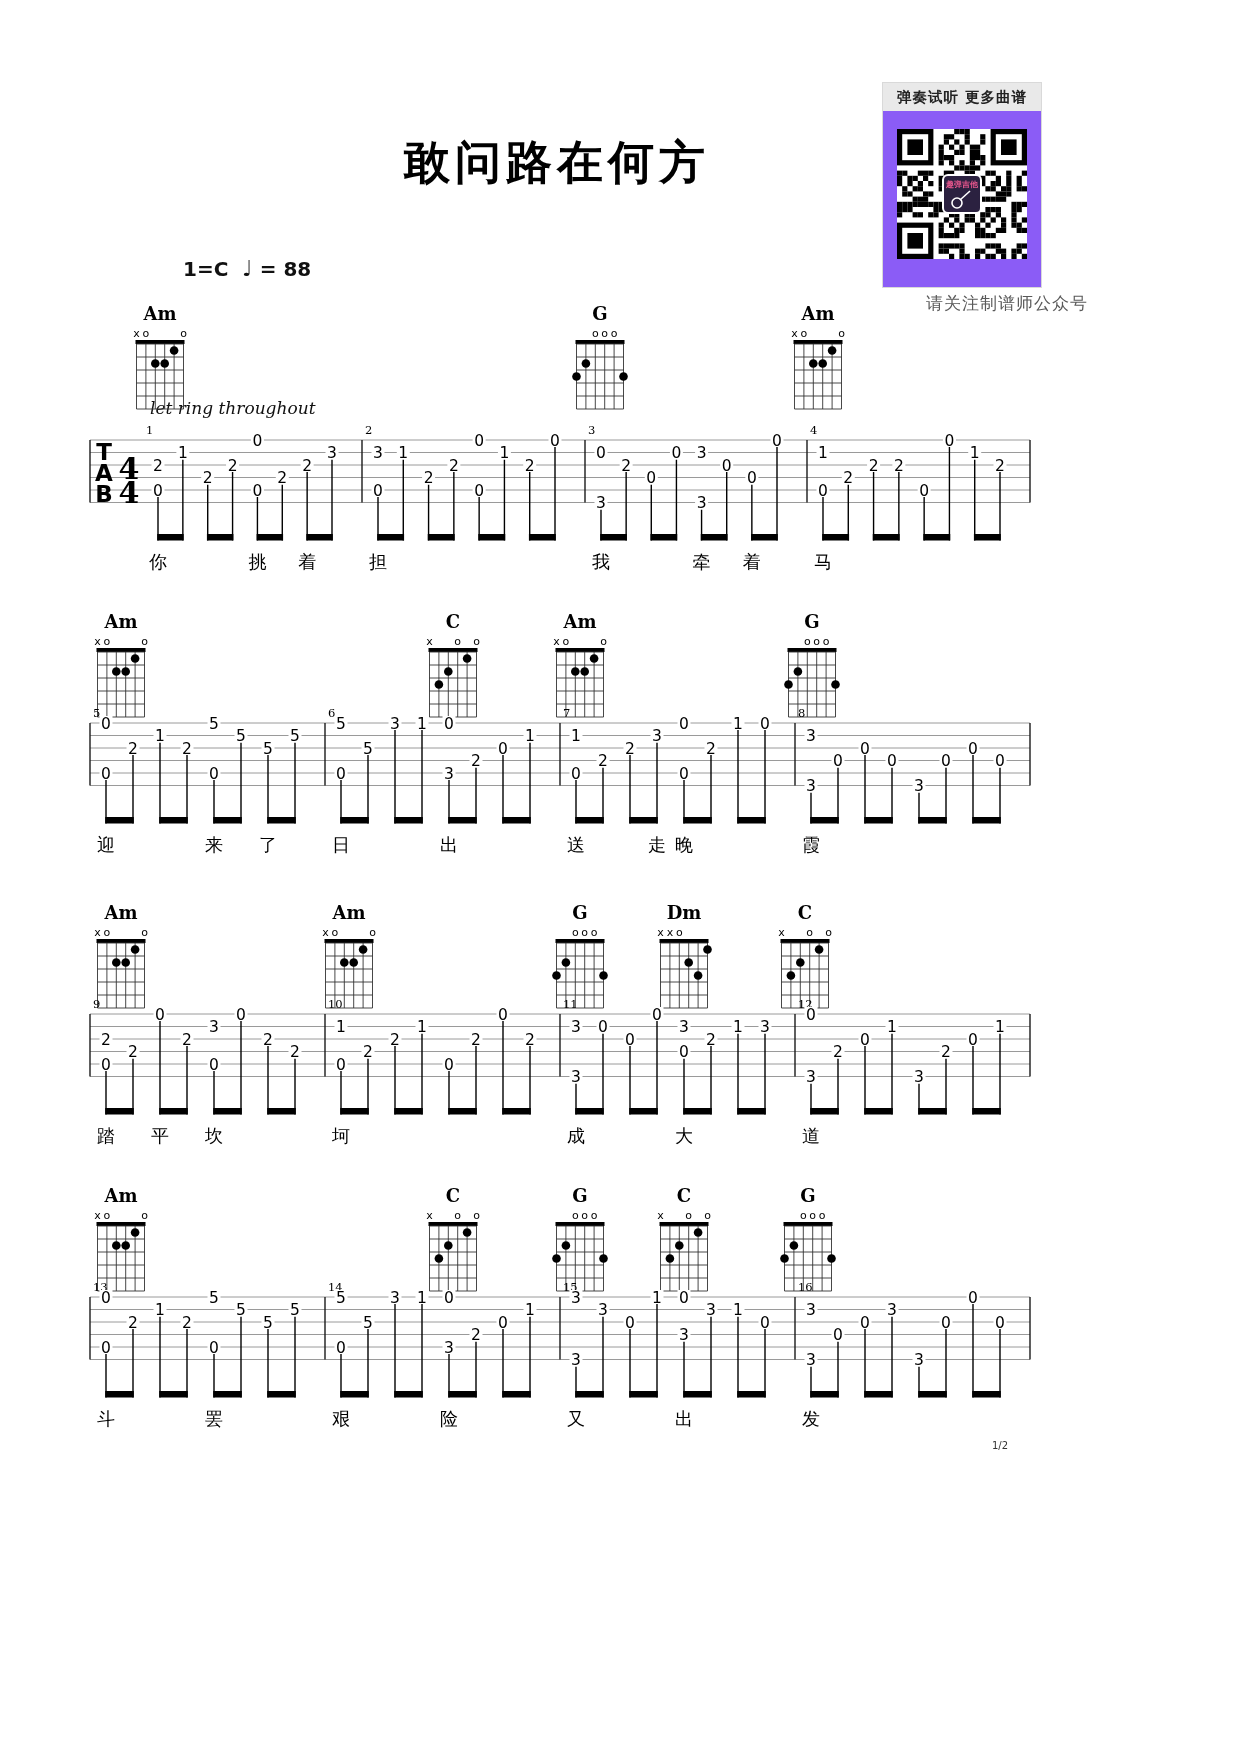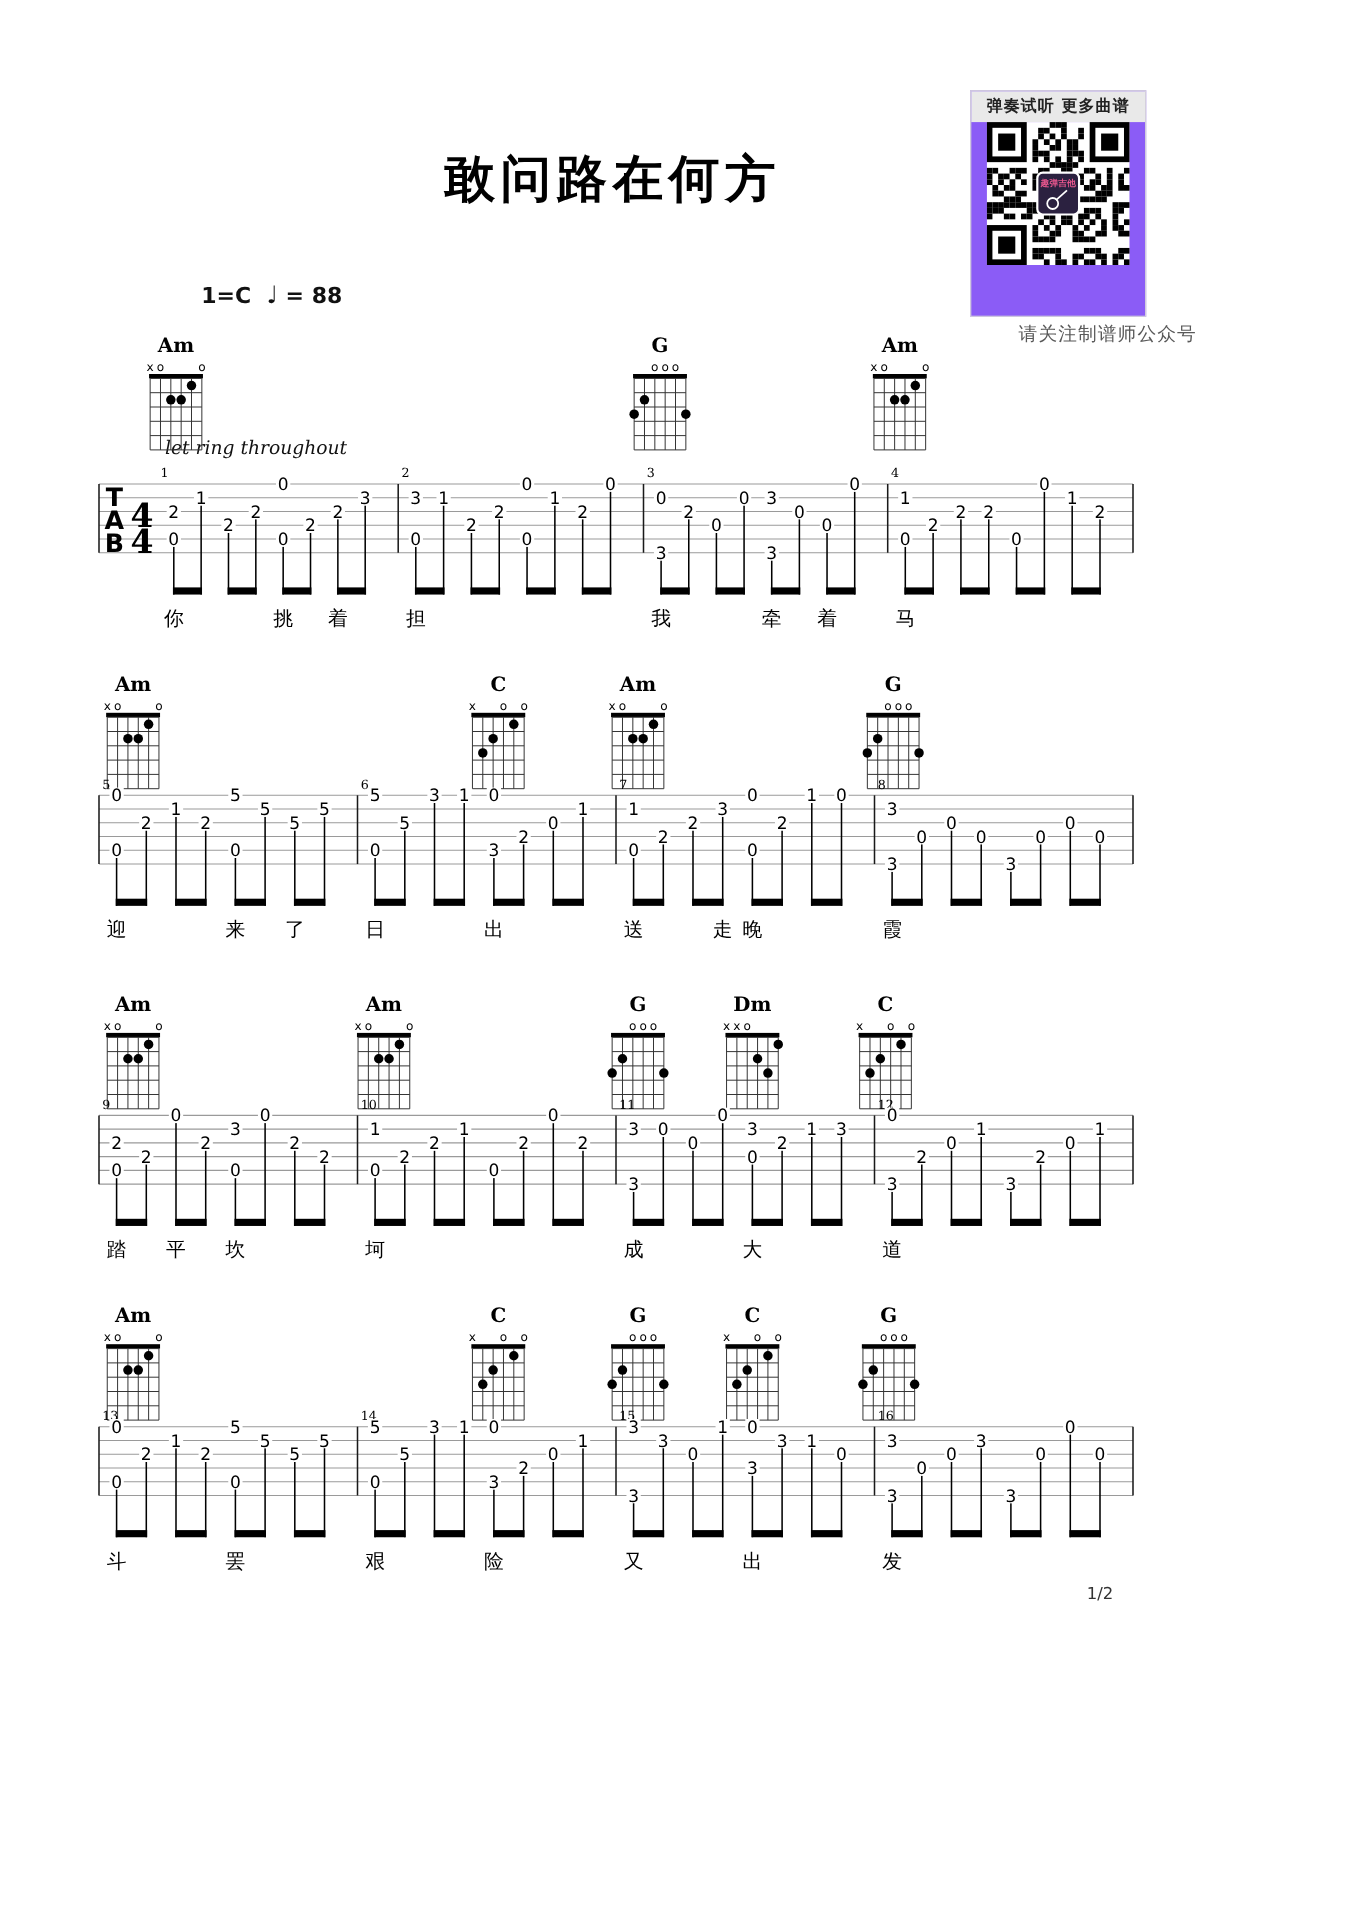--- a/index.html
+++ b/index.html
@@ -10,25 +10,25 @@
   .subtitle{position:absolute;top:146px;left:0;width:1114px;text-align:center;
          font-size:25px;font-weight:bold;letter-spacing:2px;color:#000;}
   .tempo{position:absolute;top:256px;left:183px;font-size:20px;font-weight:bold;color:#111;text-align:center;}
   .tempo .note-glyph{font-size:22px;}
   .letring{position:absolute;top:398px;left:150px;font-size:17px;color:#111;
          font-family:"DejaVu Serif",serif;font-style:italic;}
   .qr-panel{position:absolute;left:882px;top:82px;width:160px;height:206px;
          background:#8b5cf6;border:1px solid #d9d9d9;box-sizing:border-box;}
   .qr-header{height:28px;line-height:28px;text-align:center;background:#e9e9e9;
          font-size:14.5px;color:#222;font-weight:bold;letter-spacing:1px;}
-  .qr-body{display:flex;justify-content:center;align-items:flex-start;height:148px;}
+  .qr-body{display:flex;justify-content:center;align-items:flex-end;height:148px;}
   .qr-caption{position:absolute;left:908px;top:292px;width:180px;text-align:right;
          font-size:17px;color:#595959;letter-spacing:1px;}
   .page-number{position:absolute;left:960px;top:1440px;width:80px;text-align:center;
-         font-size:15px;color:#333;}
+         font-size:10px;color:#333;}
   #sheet-svg{position:absolute;left:0;top:0;}
 </style>
 </head>
 <body>
 
 <div class="sheet">
   <div class="title">敢问路在何方</div>
 
   <div class="tempo"><span>1=C</span>&nbsp;&nbsp;<span class="note-glyph">♩</span>&nbsp;<span>= 88</span></div>
 

